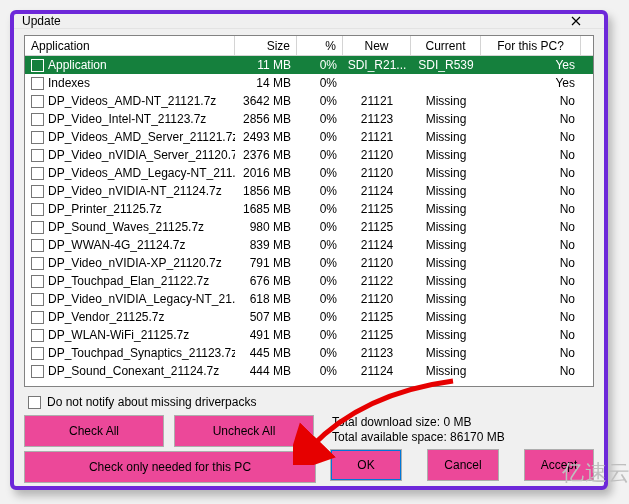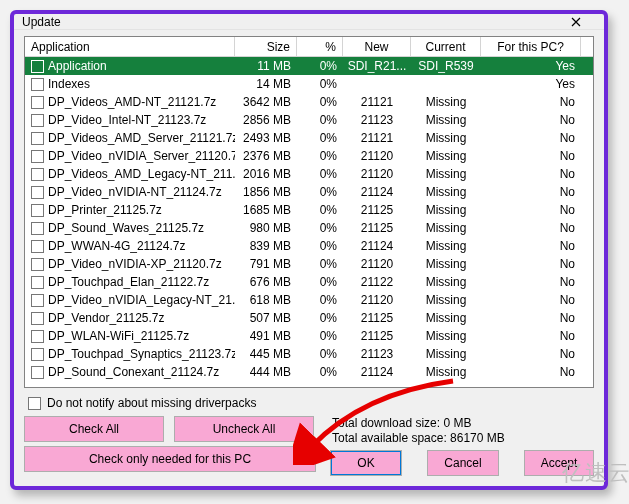--- a/index.html
+++ b/index.html
@@ -27,21 +27,21 @@
   .gh.c1,.gh.c2 { justify-content:flex-end; }
   .gh.c3,.gh.c4 { justify-content:center; }
   .cb { width: 13px; height: 13px; border: 1px solid #767676; background:#fff; margin-right: 4px; flex: none; }
   .row.sel .cb { border-color:#fff; background:transparent; }
   .footer { padding-top: 6px; }
   .notify { display:flex; align-items:center; padding: 2px 4px 6px 4px; }
   .notify .cb { margin-right: 6px; }
   .btnrow { display:flex; gap: 0; align-items:flex-start; }
   .leftbtns { display:flex; flex-direction:column; gap:4px; }
   .toptwo { display:flex; gap:10px; }
-  button.win { height:26px; background:#f9a8d4; border:1px solid #adadad; padding: 0 10px; font-size:12px; cursor:pointer; }
+  button.win { height:32px; background:#ec4899; border:1px solid #adadad; padding: 0 10px; font-size:12px; cursor:pointer; }
   .b-checkall { width:140px; }
   .b-uncheckall { width:140px; }
   .b-needed { width:292px; }
   .rightblock { margin-left:auto; display:flex; flex-direction:column; align-items:flex-start; }
   .stats { font-size:12px; line-height:15px; padding-bottom:4px; padding-left:2px; }
   .okrow { display:flex; gap:25px;justify-content:flex-end; }
   .b-ok { width:72px; font-weight:400; border:1px solid #0078d7; box-shadow: 0 0 0 1px #0078d7 inset; }
   .b-cancel { width:72px; }
   .b-accept { width:70px; }
   .arrow { position:absolute; left:293px; top:375px; pointer-events:none; z-index:10; }

